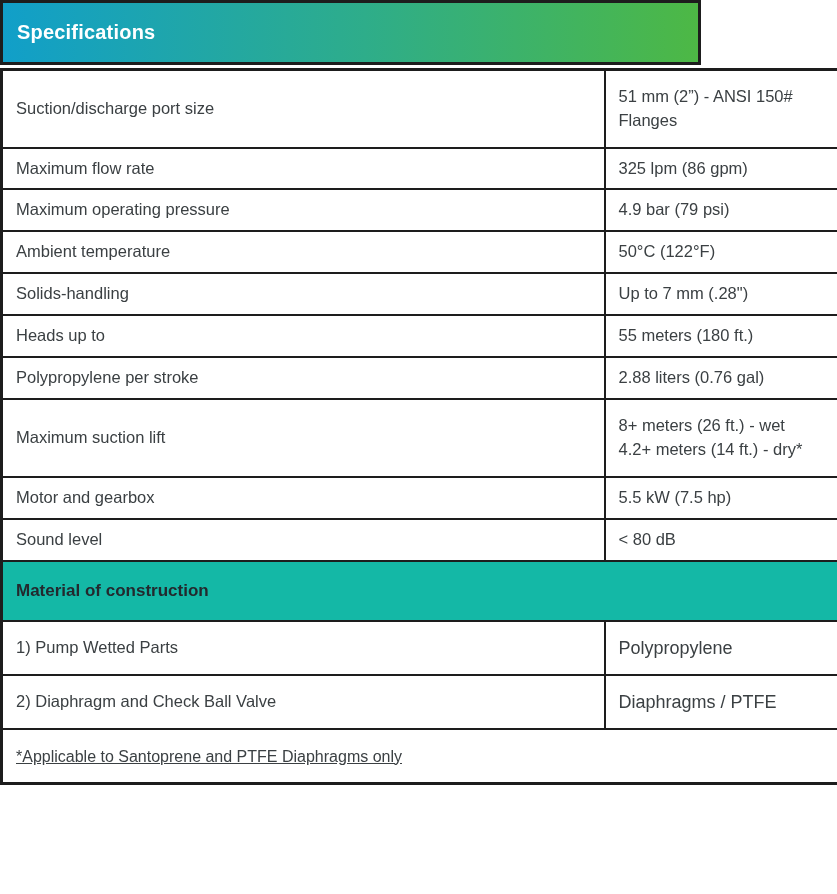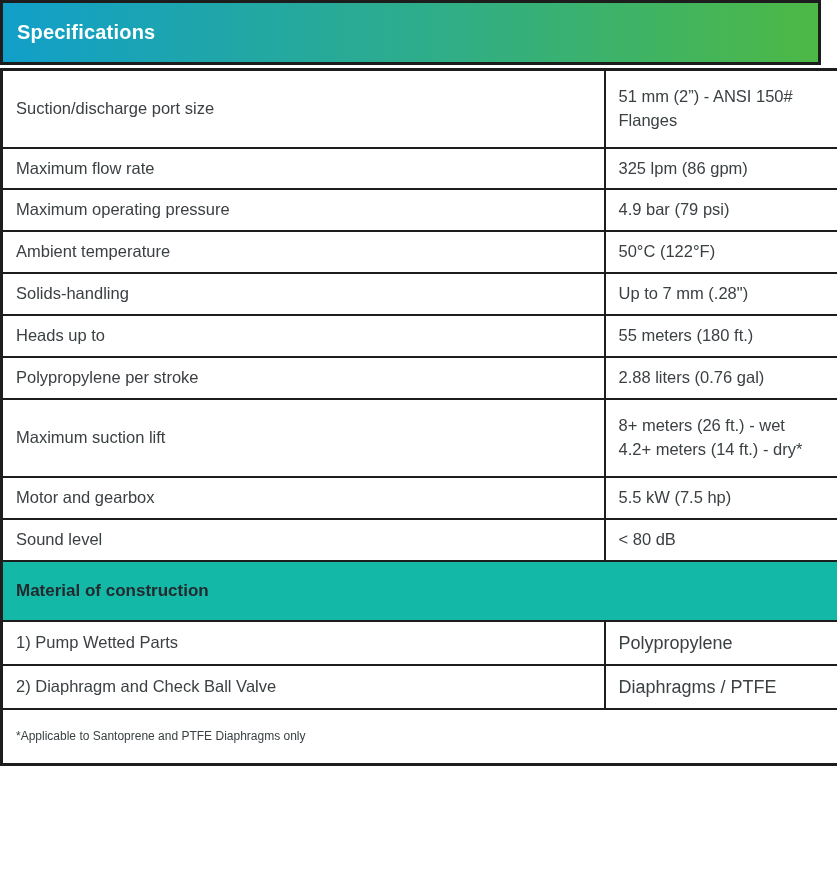--- a/index.html
+++ b/index.html
@@ -7,21 +7,21 @@
     background: #ffffff;
     font-family: "Liberation Sans", "DejaVu Sans", sans-serif;
   }
   .page {
     width: 837px;
     min-height: 894px;
     background: #ffffff;
     padding: 0;
   }
   .spec-header {
-    width: 821px;
+    width: 701px;
     height: 65px;
     border: 3px solid #1d1d1d;
     background: linear-gradient(90deg, #119fc9 0%, #2ead8a 52%, #4db845 100%);
     display: flex;
     align-items: center;
     padding-left: 14px;
     margin-bottom: 3px;
   }
   .spec-header .title {
     color: #ffffff;
@@ -44,30 +44,30 @@
     font-size: 16.5px;
     color: #3b4043;
     line-height: 1.45;
   }
   col.c-label { width: 603px; }
   col.c-value { width: 234px; }
   .val { white-space: pre-line; }
   tr.r      { height: 40px; }
   tr.r-tall { height: 78px; }
   tr.r-sec  { height: 60px; }
-  tr.r-mat  { height: 44px; }
+  tr.r-mat  { height: 54px; }
   tr.r-foot { height: 55px; }
   td.section-cell {
     background: #14b8a6;
     font-weight: 700;
     font-size: 17px;
     color: #23292e;
   }
   td.mat-val { font-size: 18px; }
-  td.footnote-cell { font-size: 12px; }
+  td.footnote-cell { font-size: 16px; text-decoration: underline; }
 </style>
 </head>
 <body>
 
 <div class="page">
 
   <div class="spec-header">
     <span class="title">Specifications</span>
   </div>
 

